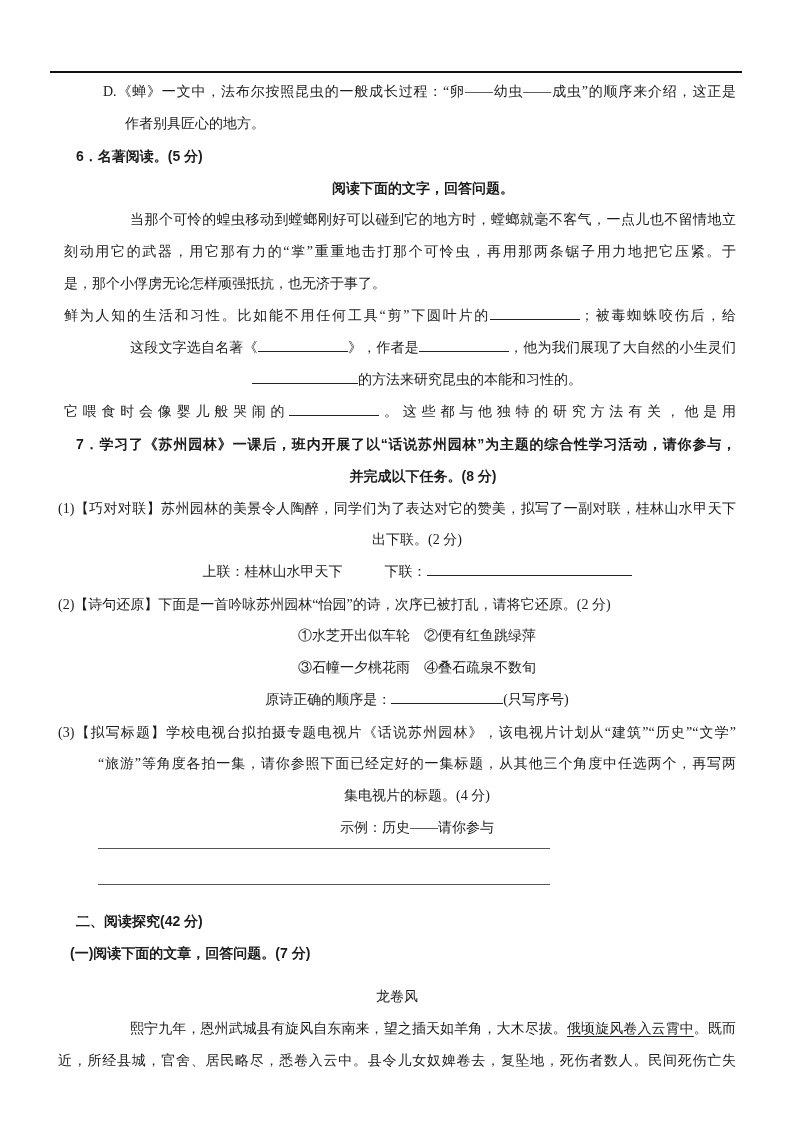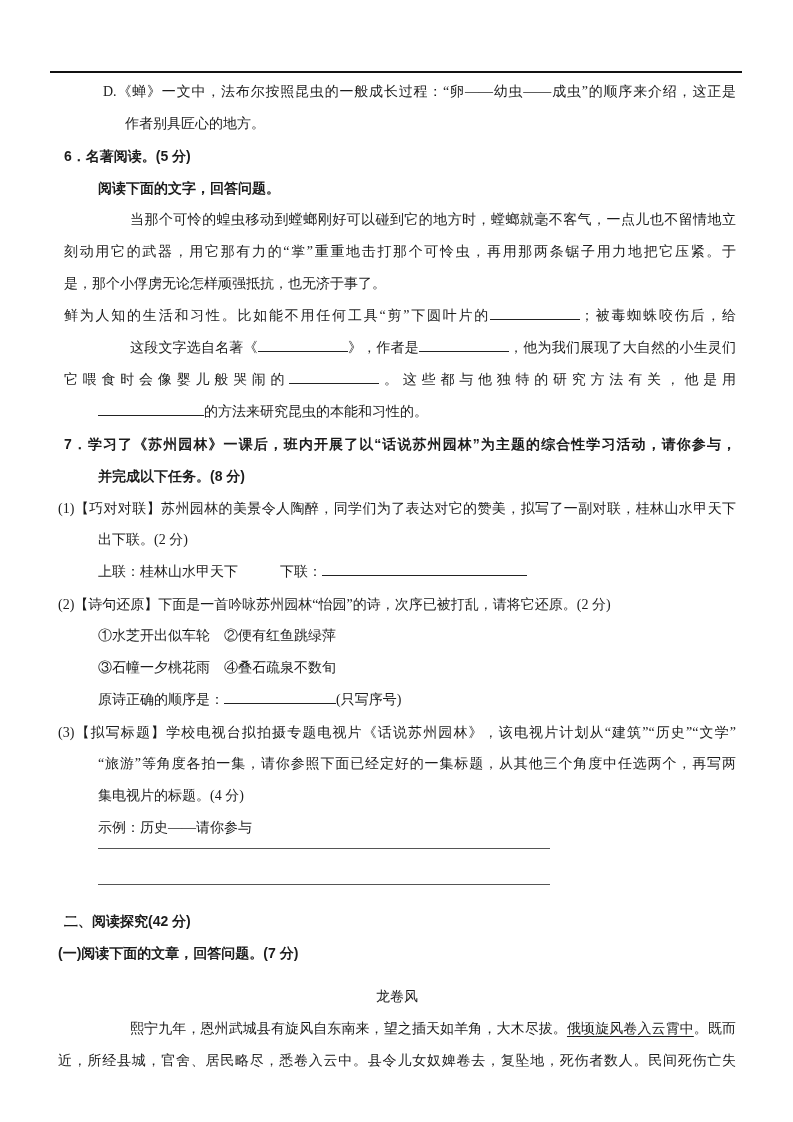--- a/index.html
+++ b/index.html
@@ -5,24 +5,24 @@
   html,body{margin:0;padding:0;}
   body{
     width:793px;height:1122px;background:#ffffff;position:relative;
     font-family:"Liberation Serif","DejaVu Serif",serif;
     color:#1c1c1c;font-size:14px;overflow:hidden;
   }
   .rule-top{position:absolute;left:50px;top:71px;width:692px;height:2px;background:#111;}
   .content{position:absolute;left:58px;top:76px;width:678px;}
   .ln{height:32px;line-height:32px;overflow:hidden;white-space:normal;}
   .j{text-align:justify;text-align-last:justify;}
-  .b{font-family:"Liberation Sans","DejaVu Sans",sans-serif;font-weight:700;}
+  .b{font-family:"Liberation Sans","DejaVu Sans",sans-serif;font-weight:700;margin-left:12px;}
   .lbl{font-family:"Liberation Sans","DejaVu Sans",sans-serif;font-weight:400;}
   .off6{padding-left:6px;}
-  .off40{padding-left:40px;}
+  .off40{padding-left:40px;text-align:center;}
   .off45{padding-left:45px;}
   .off67{padding-left:67px;}
   .off72{padding-left:72px;}
   .ctr{text-align:left;text-align-last:center;}
   .blank{display:inline-block;border-bottom:1px solid #222;height:1em;vertical-align:baseline;}
   .w90{width:90px;}
   .w106{width:106px;}
   .w112{width:112px;}
   .w205{width:205px;}
   .gap42{display:inline-block;width:42px;}
@@ -44,22 +44,22 @@
   <div class="ln off67">作者别具匠心的地方。</div>
 
   <div class="ln b off6">6．名著阅读。(5 分)</div>
   <div class="ln b off40">阅读下面的文字，回答问题。</div>
   <div class="ln j off72">当那个可怜的蝗虫移动到螳螂刚好可以碰到它的地方时，螳螂就毫不客气，一点儿也不留情地立</div>
   <div class="ln j off6">刻动用它的武器，用它那有力的“掌”重重地击打那个可怜虫，再用那两条锯子用力地把它压紧。于</div>
   <div class="ln off6">是，那个小俘虏无论怎样顽强抵抗，也无济于事了。</div>
 
   <div class="ln j off6"><span>鲜为人知的生活和习性。比如能不用任何工具“剪”下圆叶片的</span><span class="blank w90"></span><span>；被毒蜘蛛咬伤后，给</span></div>
   <div class="ln j off72"><span>这段文字选自名著《</span><span class="blank w90"></span><span>》，作者是</span><span class="blank w90"></span><span>，他为我们展现了大自然的小生灵们</span></div>
+  <div class="ln off40"><span class="blank w106"></span><span>的方法来研究昆虫的本能和习性的。</span></div>
   <div class="ln j off6"><span>它喂食时会像婴儿般哭闹的</span><span class="blank w90"></span><span>。这些都与他独特的研究方法有关，他是用</span></div>
-  <div class="ln off40"><span class="blank w106"></span><span>的方法来研究昆虫的本能和习性的。</span></div>
 
   <div class="ln b j off6">7．学习了《苏州园林》一课后，班内开展了以“话说苏州园林”为主题的综合性学习活动，请你参与，</div>
   <div class="ln b off40">并完成以下任务。(8 分)</div>
 
   <div class="ln j"><span>(1)</span><span class="lbl">【巧对对联】</span><span>苏州园林的美景令人陶醉，同学们为了表达对它的赞美，拟写了一副对联，桂林山水甲天下</span></div>
   <div class="ln off40">出下联。(2 分)</div>
   <div class="ln off40"><span>上联：桂林山水甲天下</span><span class="gap42"></span><span>下联：</span><span class="blank w205"></span></div>
 
   <div class="ln"><span>(2)</span><span class="lbl">【诗句还原】</span><span>下面是一首吟咏苏州园林“怡园”的诗，次序已被打乱，请将它还原。(2 分)</span></div>
   <div class="ln off40">①水芝开出似车轮　②便有红鱼跳绿萍</div>

